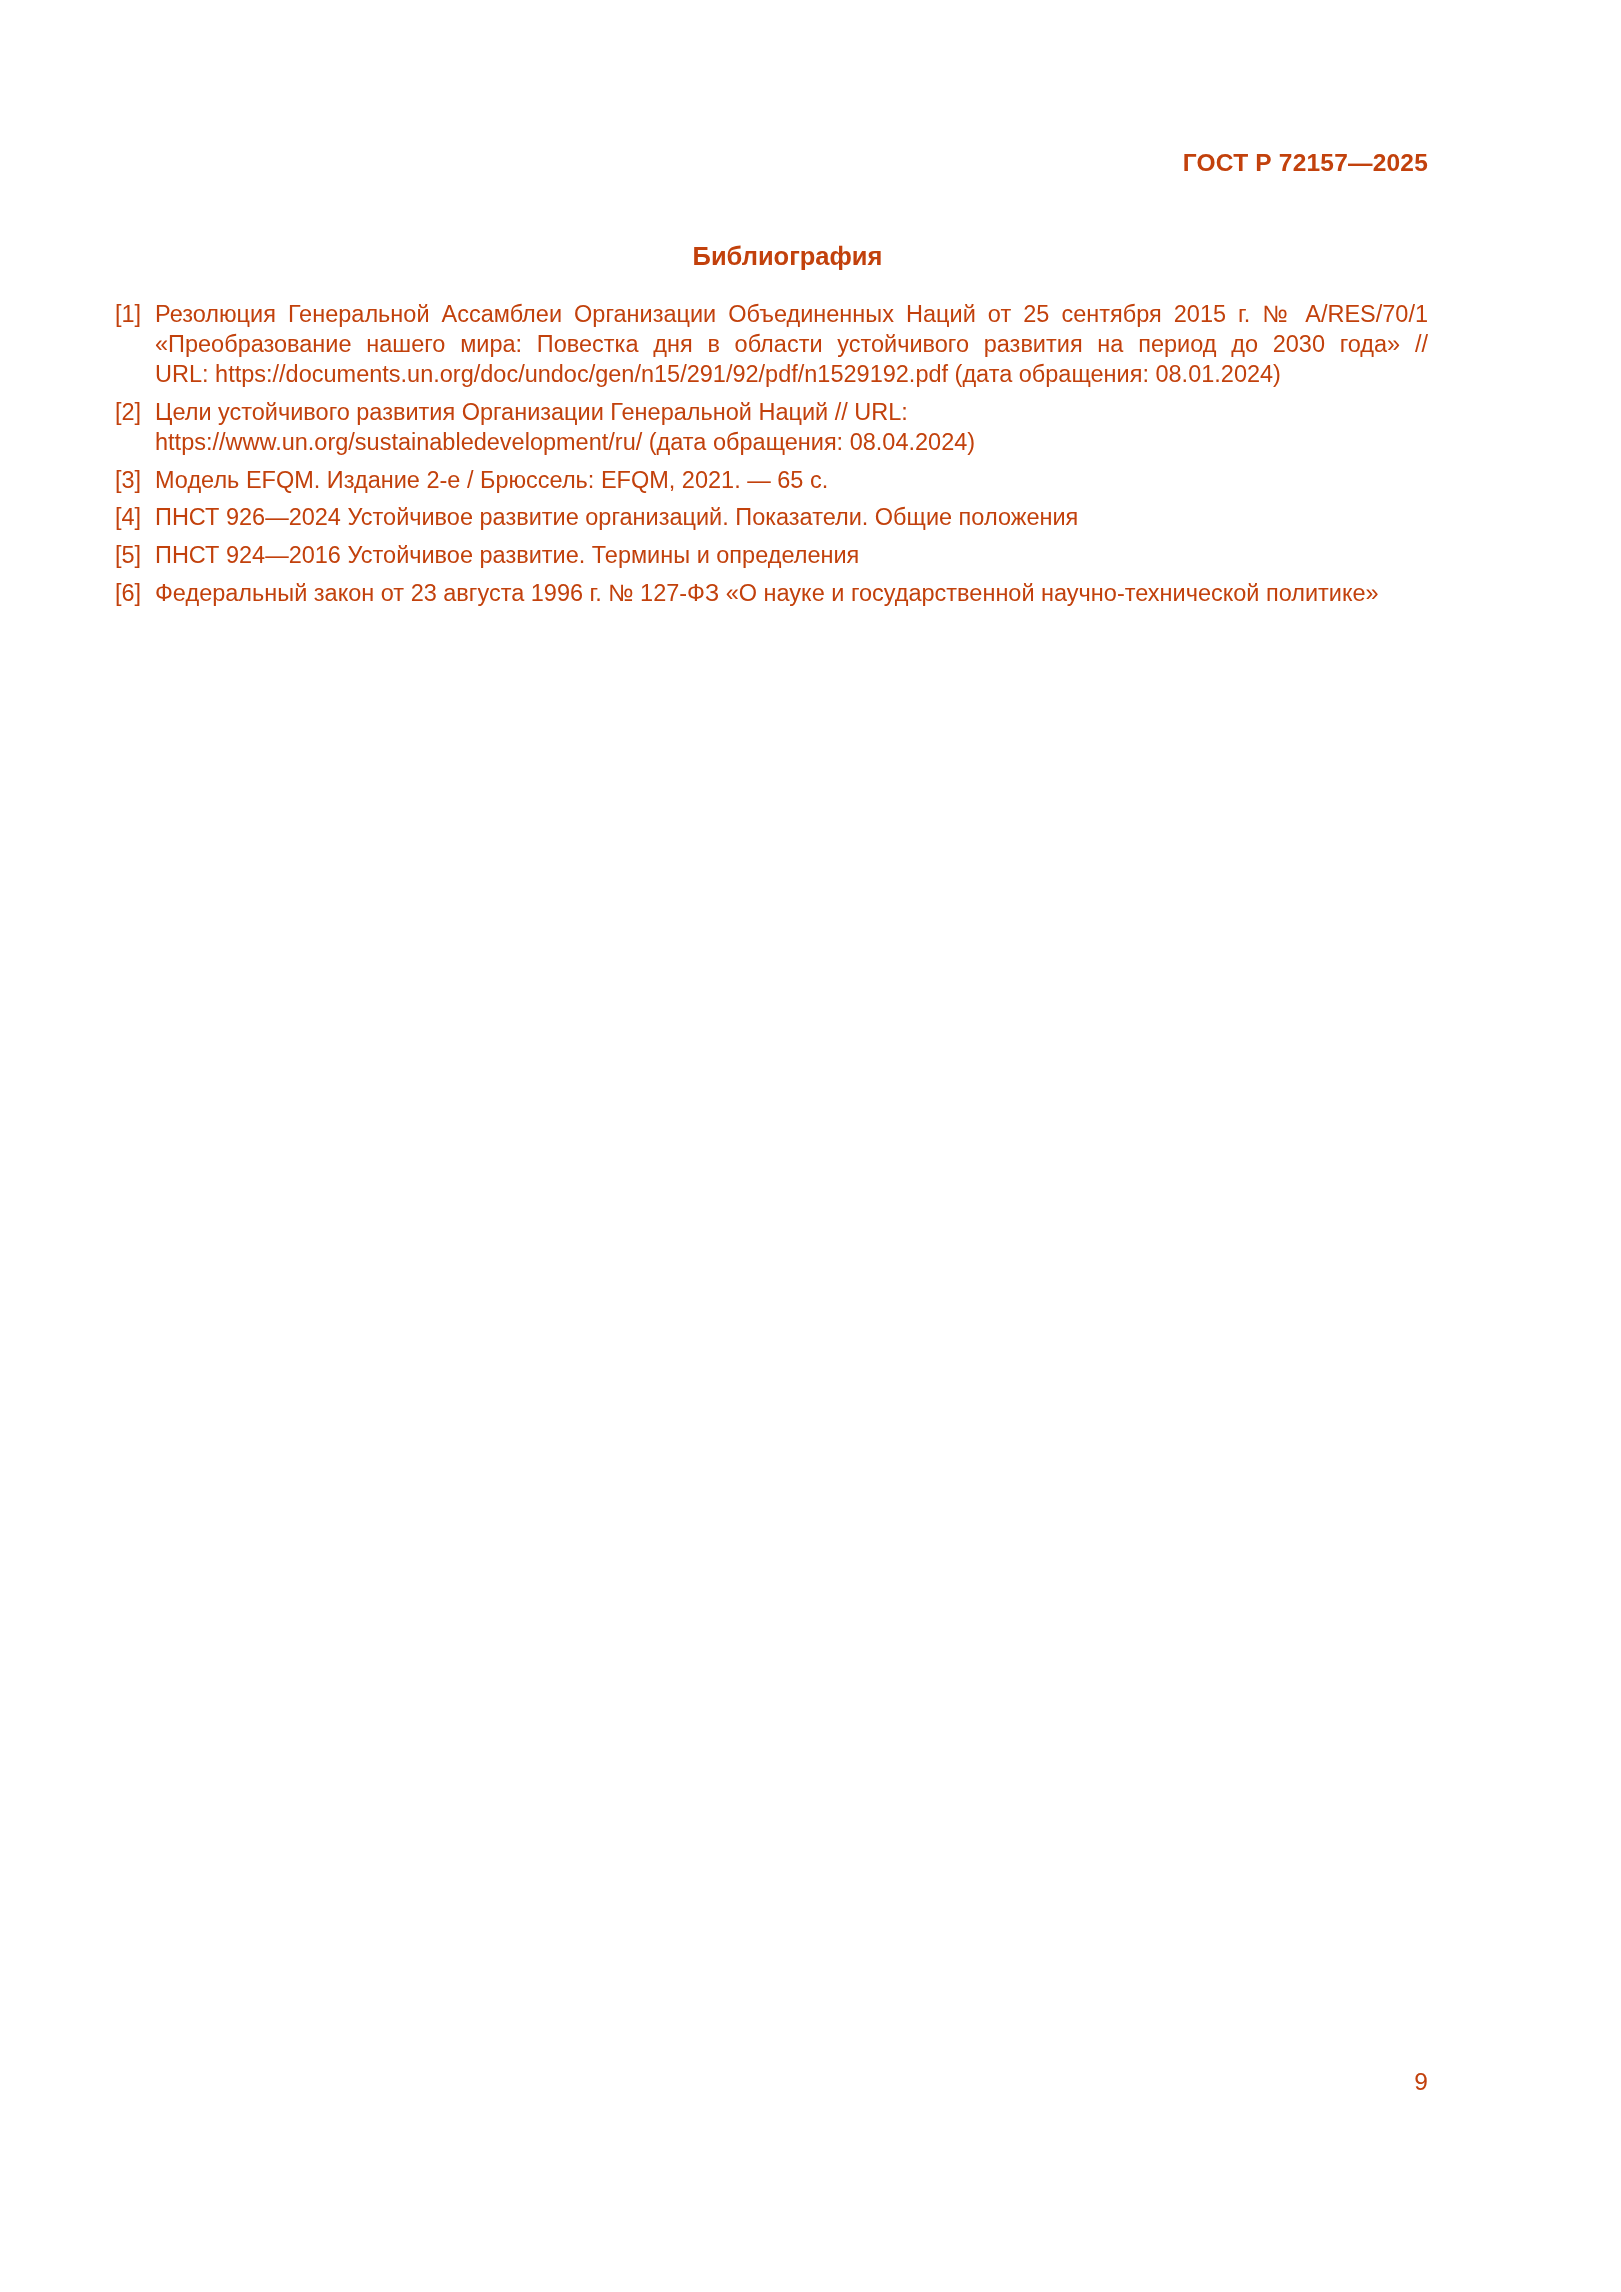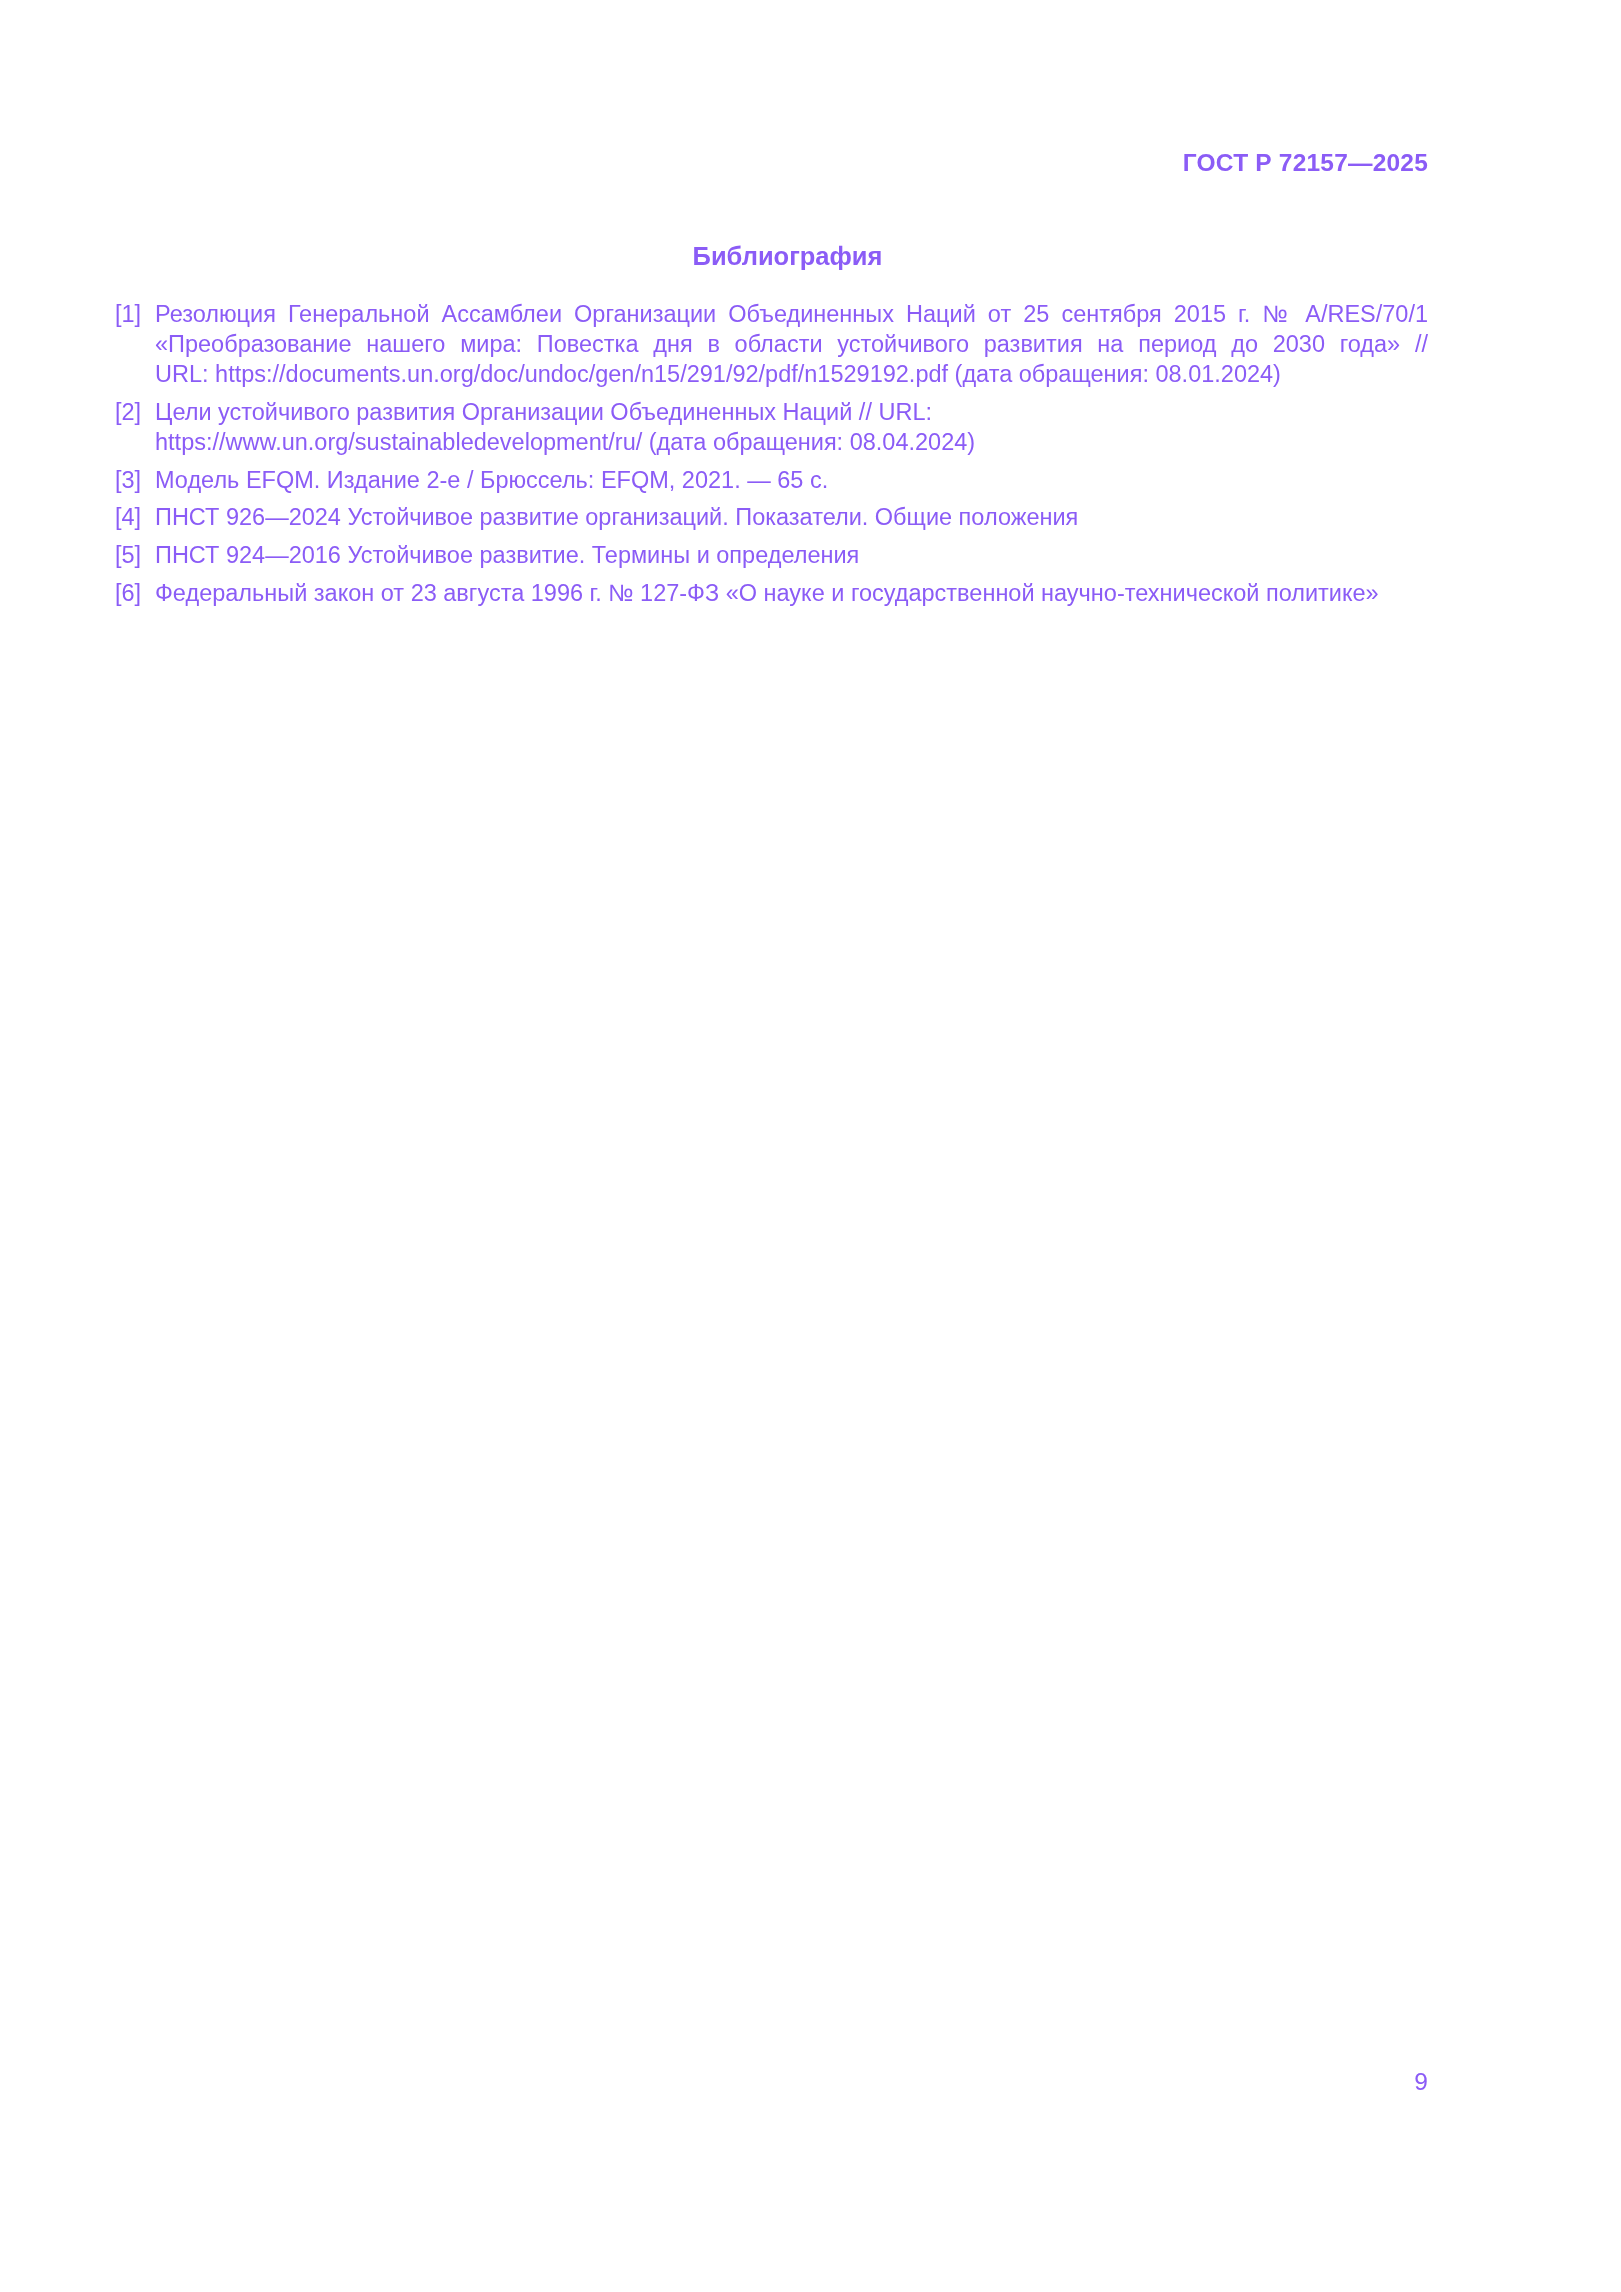--- a/index.html
+++ b/index.html
@@ -2,21 +2,21 @@
 <html lang="ru"><head>
 <meta charset="utf-8">
 <style>
   html, body { margin: 0; padding: 0; background: #ffffff; }
   .page {
     position: relative;
     width: 1621px;
     height: 2293px;
     background: #ffffff;
     font-family: "Liberation Sans", sans-serif;
-    color: #8b5cf6;
+    color: #c2410c;
     overflow: hidden;
   }
   .doc-header {
     position: absolute;
     top: 149px;
     right: 193px;
     font-size: 24.5px;
     font-weight: 700;
     letter-spacing: 0.2px;
     white-space: nowrap;
@@ -80,21 +80,21 @@
       <span class="body">
         <span class="line just">Резолюция Генеральной Ассамблеи Организации Объединенных Наций от 25 сентября 2015 г. № A/RES/70/1</span>
         <span class="line just">«Преобразование нашего мира: Повестка дня в области устойчивого развития на период до 2030 года» //</span>
         <span class="line">URL: https://documents.un.org/doc/undoc/gen/n15/291/92/pdf/n1529192.pdf (дата обращения: 08.01.2024)</span>
       </span>
     </div>
 
     <div class="bib-entry">
       <span class="num">[2]</span>
       <span class="body">
-        <span class="line">Цели устойчивого развития Организации Объединенных Наций // URL:</span>
+        <span class="line">Цели устойчивого развития Организации Генеральной Наций // URL:</span>
         <span class="line">https://www.un.org/sustainabledevelopment/ru/ (дата обращения: 08.04.2024)</span>
       </span>
     </div>
 
     <div class="bib-entry">
       <span class="num">[3]</span>
       <span class="body">
         <span class="line">Модель EFQM. Издание 2-е / Брюссель: EFQM, 2021. — 65 с.</span>
       </span>
     </div>

